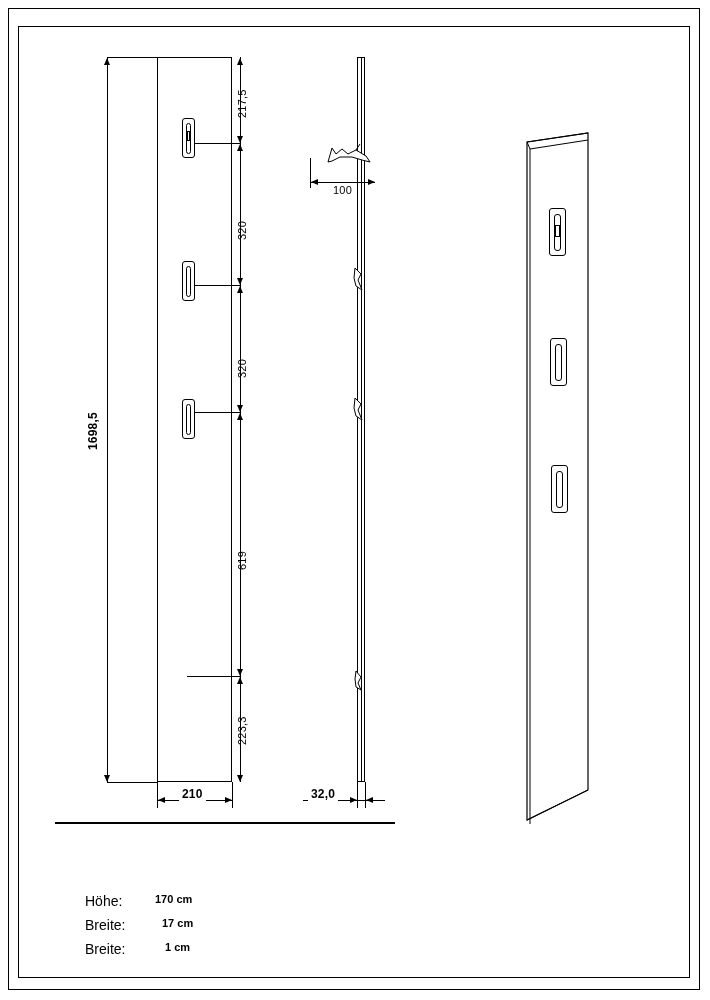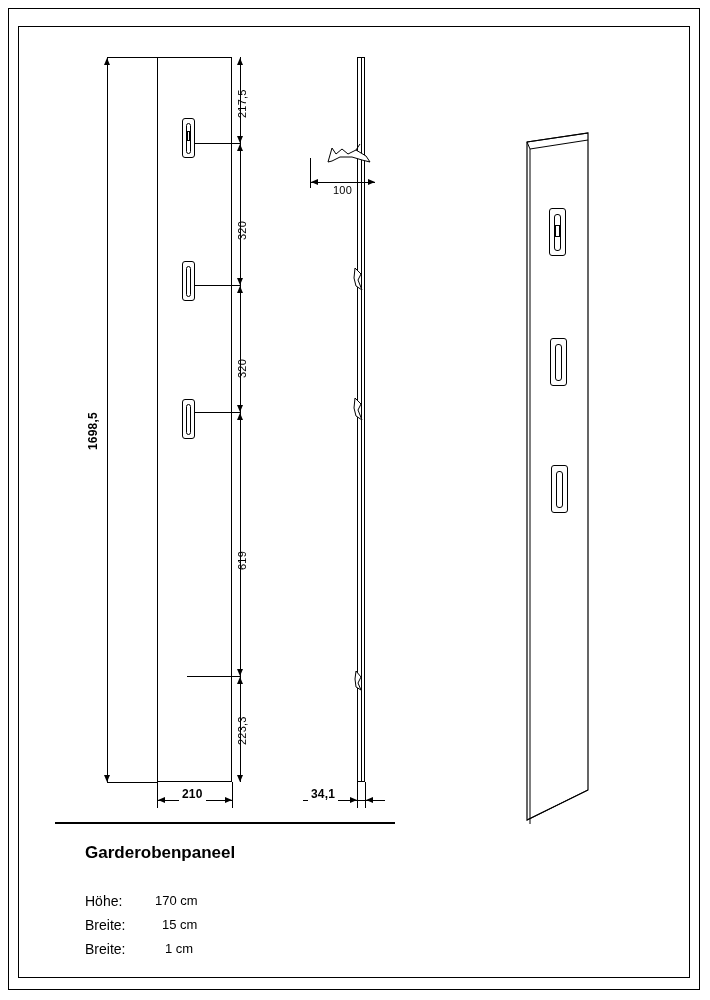--- a/index.html
+++ b/index.html
@@ -144,21 +144,22 @@
     position: absolute;
     font-weight: bold;
     font-size: 17px;
   }
   .spec-label {
     position: absolute;
     font-size: 14px;
   }
   .spec-value {
     position: absolute;
-    font-size: 13px;
+    font-size: 11px;
+    font-weight: bold;
   }
 </style>
 </head>
 <body>
 
 <div id="sheet">
 
   <div class="frame-outer"></div>
   <div class="frame-inner"></div>
 
@@ -237,21 +238,21 @@
   <div class="ln hline" style="left:310px; top:182px; width:65px;"></div>
   <div class="arrow-left" style="left:311px; top:179px;"></div>
   <div class="arrow-right" style="left:368px; top:179px;"></div>
   <div class="dim" style="left:330px; top:184px; background:#fff; padding:0 3px;">100</div>
 
   <div class="ln hline" style="left:303px; top:800px; width:82px;"></div>
   <div class="arrow-right" style="left:350px; top:797px;"></div>
   <div class="arrow-left" style="left:366px; top:797px;"></div>
   <div class="ln vline" style="left:357px; top:782px; height:26px;"></div>
   <div class="ln vline" style="left:365px; top:782px; height:26px;"></div>
-  <div class="dim dim-b" style="left:308px; top:787px; background:#fff; padding:0 3px;">34,1</div>
+  <div class="dim dim-b" style="left:308px; top:787px; background:#fff; padding:0 3px;">32,0</div>
 
   <div id="view-right">
     <svg width="110" height="700" viewBox="0 0 110 700">
 
       <polygon points="22,12 83,3 83,660 22,690" fill="#ffffff" stroke="#000" stroke-width="1.2"></polygon>
 
       <line x1="22" y1="12" x2="83" y2="3" stroke="#000" stroke-width="1"></line>
       <line x1="25" y1="19" x2="83" y2="10" stroke="#000" stroke-width="1"></line>
       <line x1="22" y1="12" x2="25" y2="19" stroke="#000" stroke-width="1"></line>
       <line x1="25" y1="19" x2="25" y2="694" stroke="#000" stroke-width="1"></line>
@@ -266,24 +267,23 @@
       <div class="hook-dot" style="left:5px; top:16px; width:5px; height:12px;"></div>
     </div>
     <div class="hook" style="left:45px; top:208px; width:17px; height:48px;">
       <div class="hook-slot" style="left:4px; top:5px; width:7px; height:37px;"></div>
     </div>
     <div class="hook" style="left:46px; top:335px; width:17px; height:48px;">
       <div class="hook-slot" style="left:4px; top:5px; width:7px; height:37px;"></div>
     </div>
   </div>
 
-  <div class="title" style="left:85px; top:843px;">Garderobenpaneel</div>
 
   <div class="spec-label" style="left:85px; top:893px;text-align:right;">Höhe:</div>
   <div class="spec-value" style="left:155px; top:893px;">170 cm</div>
 
   <div class="spec-label" style="left:85px; top:917px;">Breite:</div>
-  <div class="spec-value" style="left:162px; top:917px;">15 cm</div>
+  <div class="spec-value" style="left:162px; top:917px;">17 cm</div>
 
   <div class="spec-label" style="left:85px; top:941px;">Breite:</div>
   <div class="spec-value" style="left:165px; top:941px;">1 cm</div>
 
 </div>
 
 </body></html>

